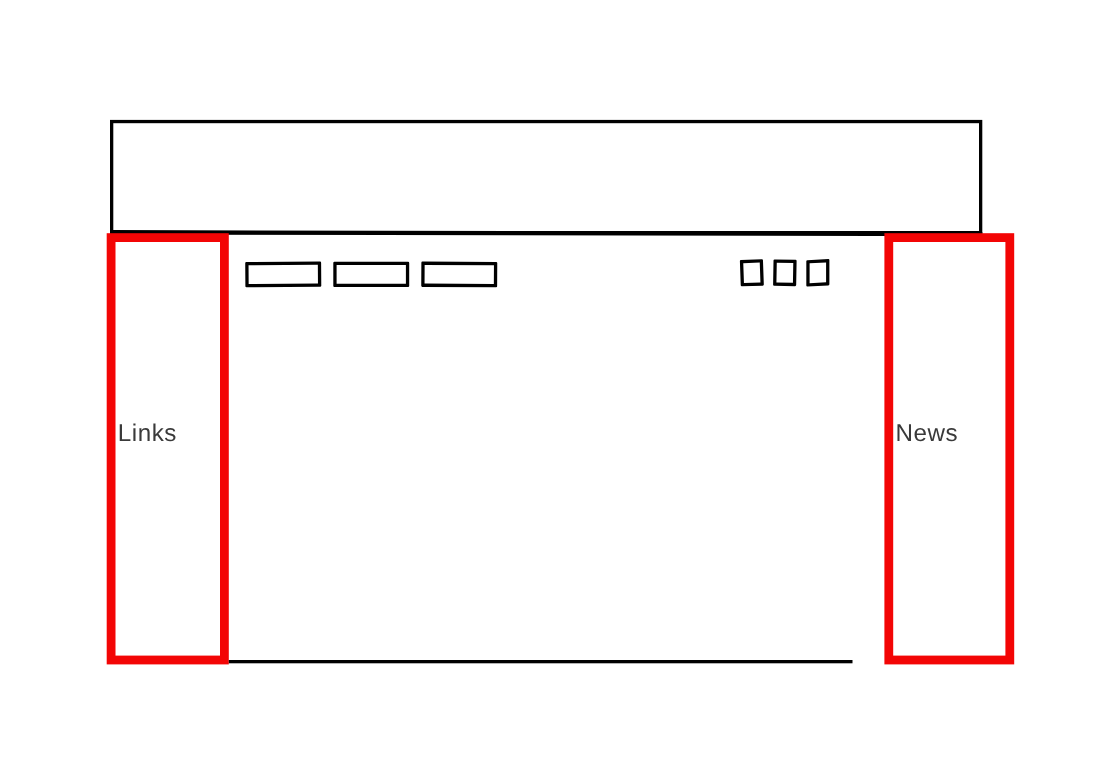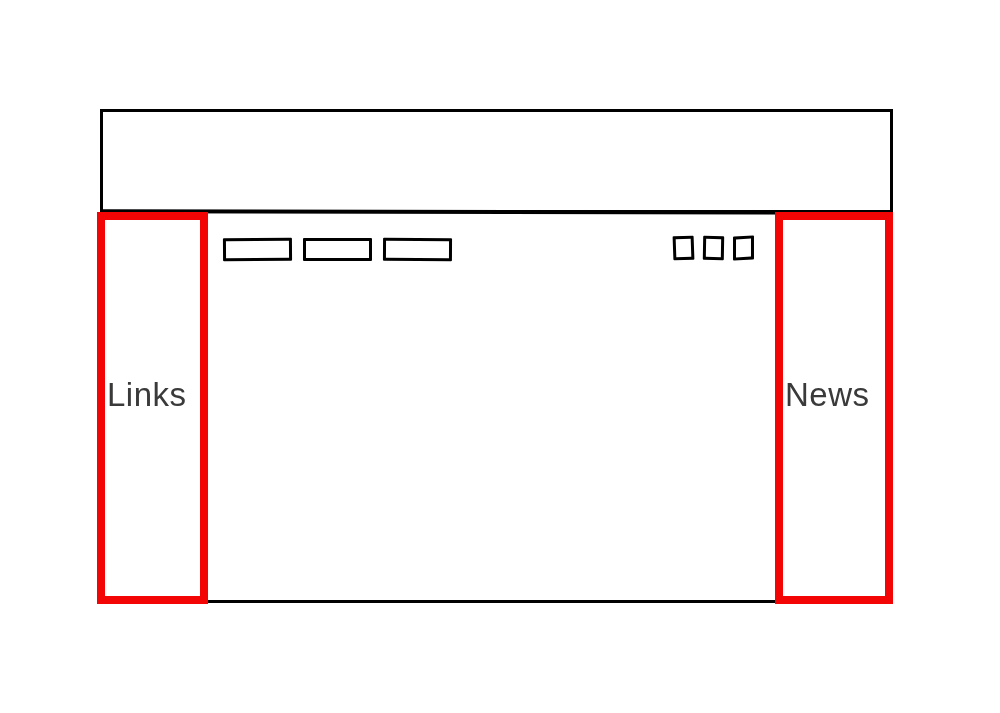--- a/index.html
+++ b/index.html
@@ -83,25 +83,25 @@
   .sidebar {
     position: absolute;
     top: 212px;
     height: 392px;
     border: 8px solid var(--highlight);
     background: transparent;
     display: flex;
     align-items: center;
   }
   .sidebar.left  { left: 97px;  width: 111px; }
-  .sidebar.right { left: 775px; width: 118px; }
+  .sidebar.right { left: 804px; width: 118px; }
   .sidebar-label {
     display: block;
     color: var(--label);
-    font-size: 33px;
+    font-size: 22px;
     line-height: 1;
     padding-left: 2px;
     letter-spacing: 0.5px;
     transform: translateY(-14px);
     white-space: nowrap;
   }
 
   
   .content-bottom-line {
     position: absolute;

